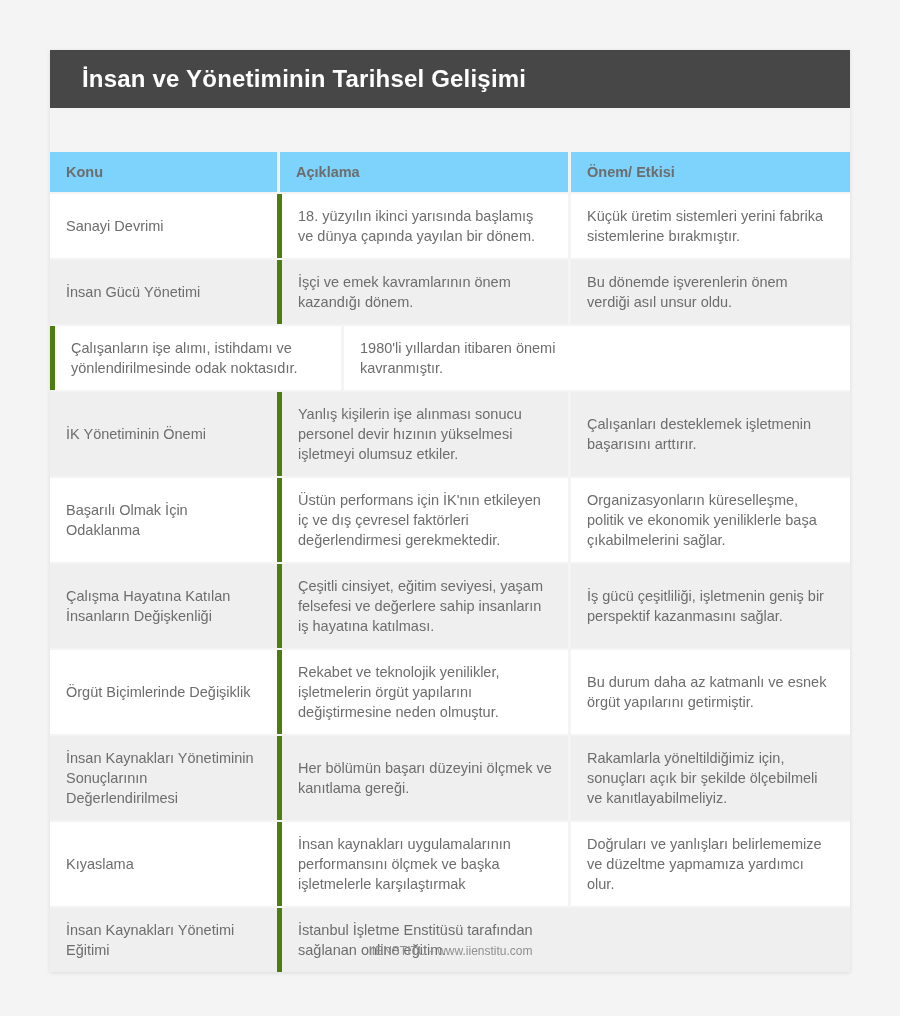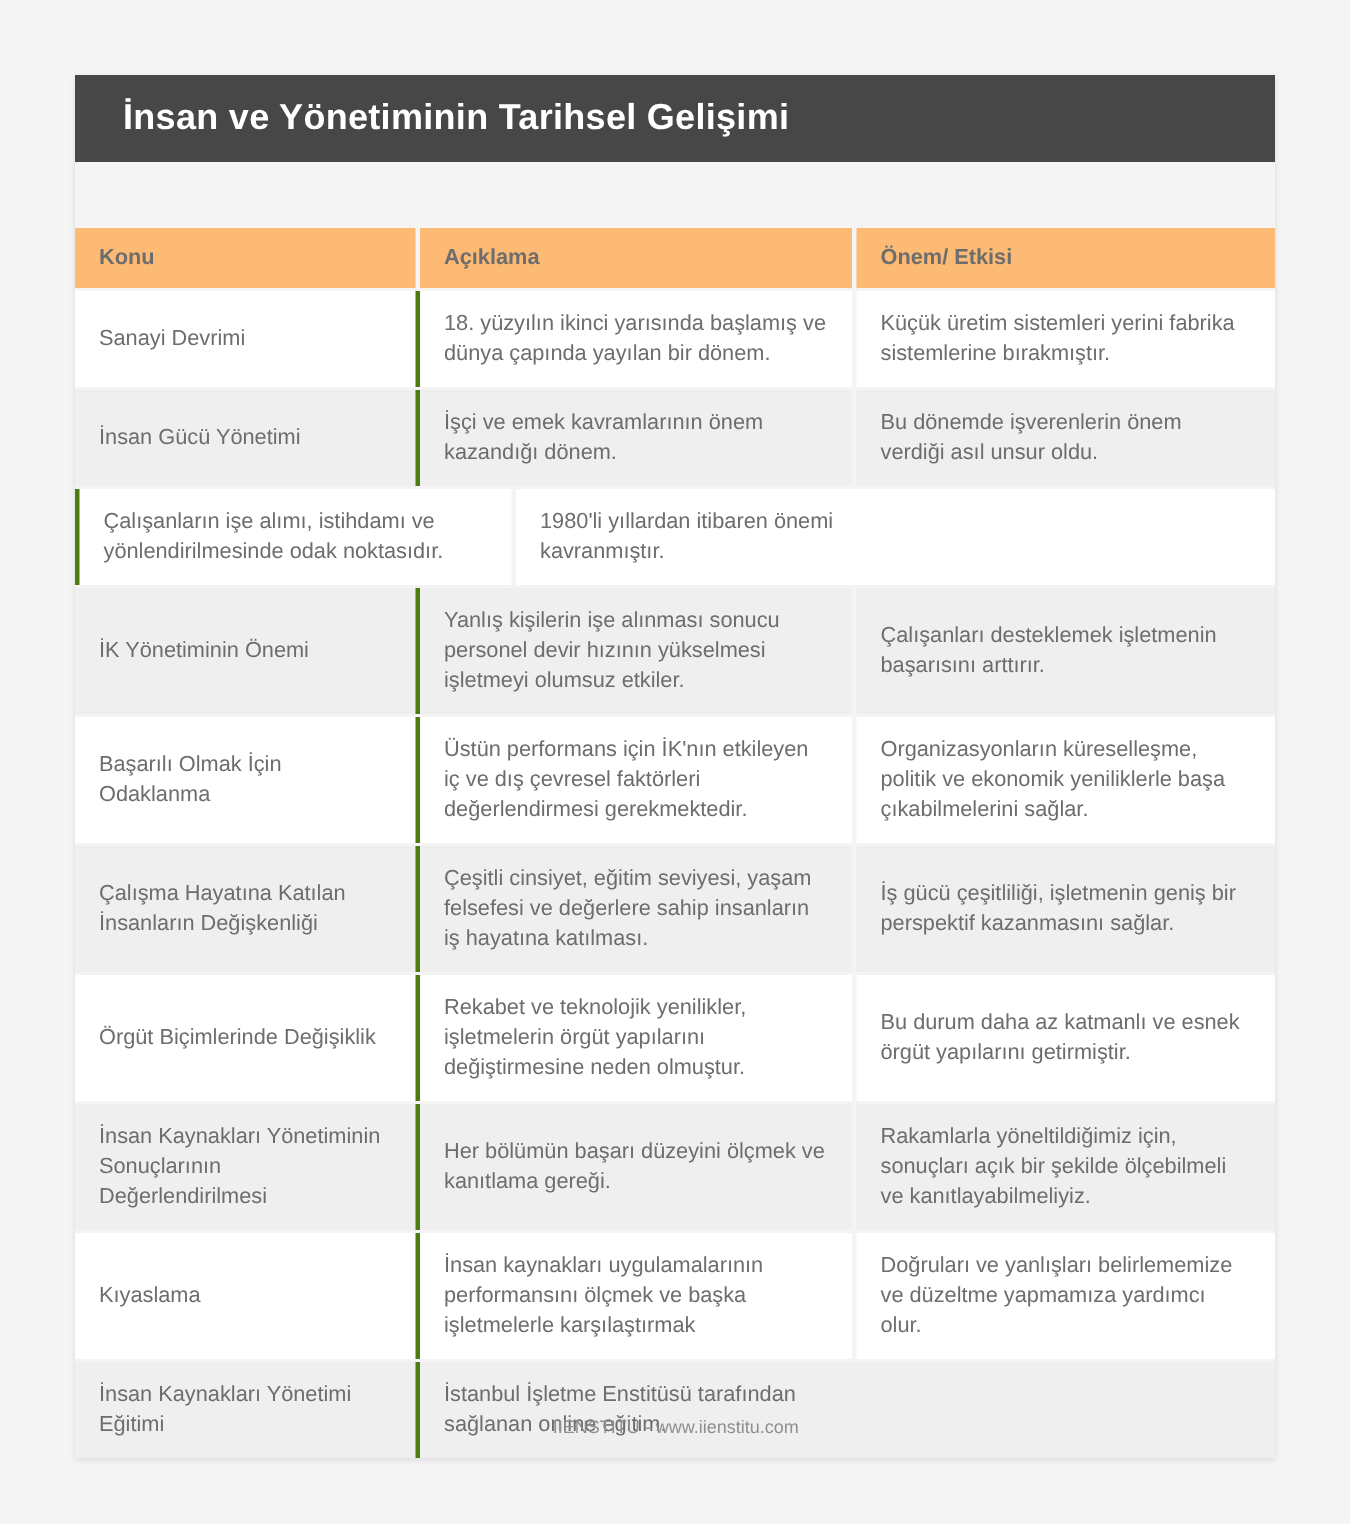--- a/index.html
+++ b/index.html
@@ -27,21 +27,21 @@
     padding: 0 32px;
     font-size: 24px;
     font-weight: bold;
     letter-spacing: 0.2px;
     margin-bottom: 3px;
     white-space: nowrap;
     overflow: hidden;
   }
   .header-row {
     display: flex;
-    background: #fdba74;
+    background: #7dd3fc;
     color: #ffffff;
     font-size: 15px;
     font-weight: bold;
     margin-top: 44px;
   }
   .header-row .cell {
     display: flex;
     align-items: center;
     min-height: 40px;
     padding: 10px 16px;
@@ -54,21 +54,21 @@
   .body-row:nth-child(even) { background: #efefef; }
   .cell {
     color: #6d6d6d;
     font-size: 14.5px;
     line-height: 20px;
     padding: 12px 16px;
     display: flex;
     align-items: center;
   }
   .col-topic  { width: 227px; }
-  .col-desc   { width: 291px; border-left: 3px solid #4d7c0f; }
+  .col-desc   { width: 291px; border-left: 5px solid #4d7c0f; }
   .col-impact { width: 278px; border-left: 3px solid #f4f4f4; }
   .header-row .col-desc,
   .header-row .col-impact { border-left: 3px solid #f4f4f4; }
   .footer {
     position: absolute;
     left: 1px; right: 0;
     top: 944px;
     text-align: center;
     color: #8f8f8f;
     font-size: 12px;

